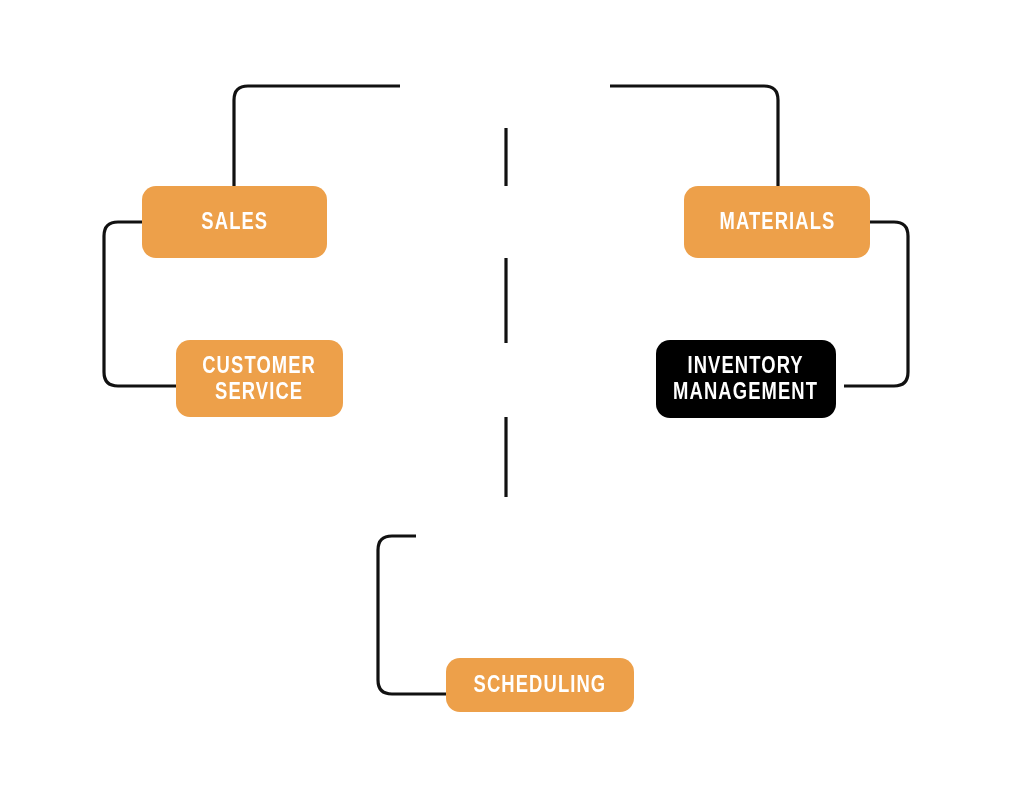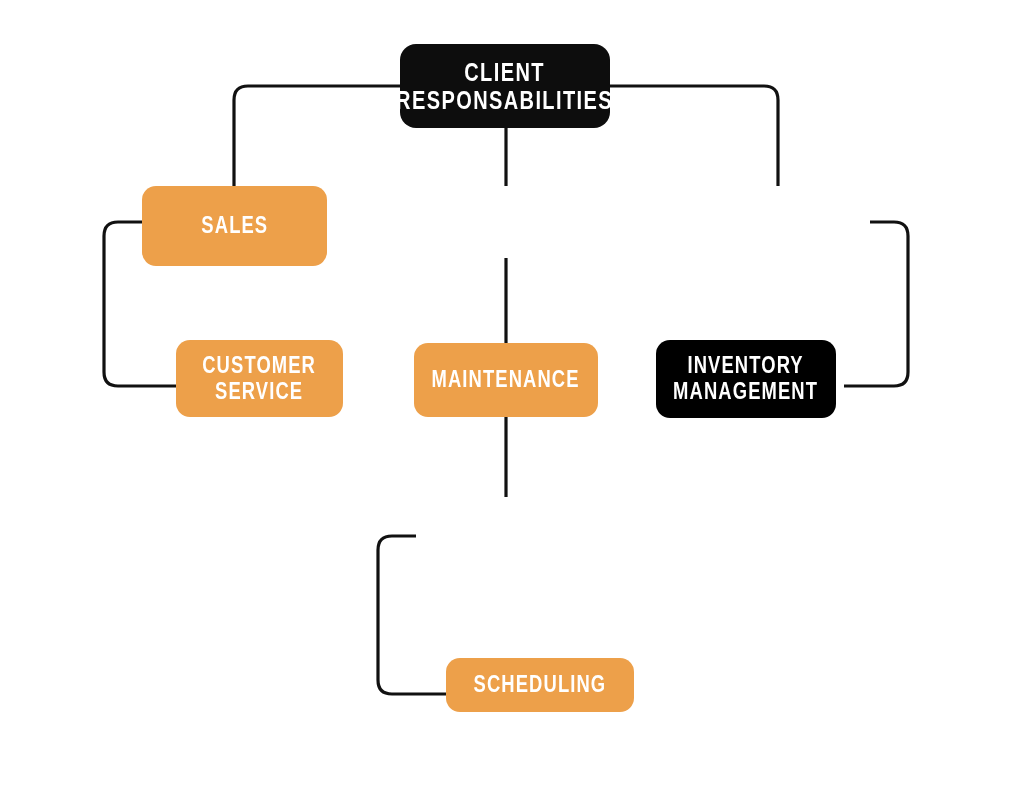--- a/index.html
+++ b/index.html
@@ -73,33 +73,29 @@
       <path d="M 400 86 L 248 86 Q 234 86 234 100 L 234 186" fill="none" stroke="#111111" stroke-width="3.2" stroke-linecap="butt" stroke-linejoin="round"></path>
       <path d="M 506 128 L 506 186" fill="none" stroke="#111111" stroke-width="3.2" stroke-linecap="butt" stroke-linejoin="round"></path>
       <path d="M 610 86 L 764 86 Q 778 86 778 100 L 778 186" fill="none" stroke="#111111" stroke-width="3.2" stroke-linecap="butt" stroke-linejoin="round"></path>
       <path d="M 142 222 L 118 222 Q 104 222 104 236 L 104 372 Q 104 386 118 386 L 176 386" fill="none" stroke="#111111" stroke-width="3.2" stroke-linecap="butt" stroke-linejoin="round"></path>
       <path d="M 506 258 L 506 343" fill="none" stroke="#111111" stroke-width="3.2" stroke-linecap="butt" stroke-linejoin="round"></path>
       <path d="M 870 222 L 894 222 Q 908 222 908 236 L 908 372 Q 908 386 894 386 L 844 386" fill="none" stroke="#111111" stroke-width="3.2" stroke-linecap="butt" stroke-linejoin="round"></path>
       <path d="M 506 417 L 506 497" fill="none" stroke="#111111" stroke-width="3.2" stroke-linecap="butt" stroke-linejoin="round"></path>
       <path d="M 416 536 L 392 536 Q 378 536 378 550 L 378 680 Q 378 694 392 694 L 446 694" fill="none" stroke="#111111" stroke-width="3.2" stroke-linecap="butt" stroke-linejoin="round"></path>
     </svg>
 
-<div class="node root" style="left: 400px; top: 44px; width: 210px; height: 84px; background: rgb(13, 13, 13);">
-      <span class="node-label" style="color: rgb(255, 255, 255);">CLIENT
-RESPONSABILITIES</span>
+    <div class="node branch" style="left: 142px; top: 186px; width: 185px; height: 72px; background: rgb(237, 160, 74);">
+      <span class="node-label" style="color: rgb(255, 255, 255);">SALES</span>
     </div>
-    <div class="node branch" style="left: 142px; top: 186px; width: 185px; height: 80px; background: rgb(237, 160, 74);">
-      <span class="node-label" style="color: rgb(255, 255, 255);">SALES</span>
+    <div class="node branch" style="left: 684px; top: 186px; width: 186px; height: 72px; background: rgb(237, 160, 74);">
+      <span class="node-label" style="color: rgb(255, 255, 255);">MATERIALS</span>
     </div>
     <div class="node branch" style="left: 176px; top: 340px; width: 167px; height: 77px; background: rgb(237, 160, 74);">
       <span class="node-label" style="color: rgb(255, 255, 255);">CUSTOMER
 SERVICE</span>
-    </div>
-    <div class="node branch" style="left: 414px; top: 343px; width: 184px; height: 74px; background: rgb(237, 160, 74);">
-      <span class="node-label" style="color: rgb(255, 255, 255);">MAINTENANCE</span>
     </div>
     <div class="node branch" style="left: 656px; top: 340px; width: 180px; height: 78px; background: #000000;">
       <span class="node-label" style="color: rgb(255, 255, 255);">INVENTORY
 MANAGEMENT</span>
     </div>
     <div class="node branch" style="left: 446px; top: 658px; width: 188px; height: 54px; background: rgb(237, 160, 74);">
       <span class="node-label" style="color: rgb(255, 255, 255);">SCHEDULING</span>
     </div>
   </div>
 

